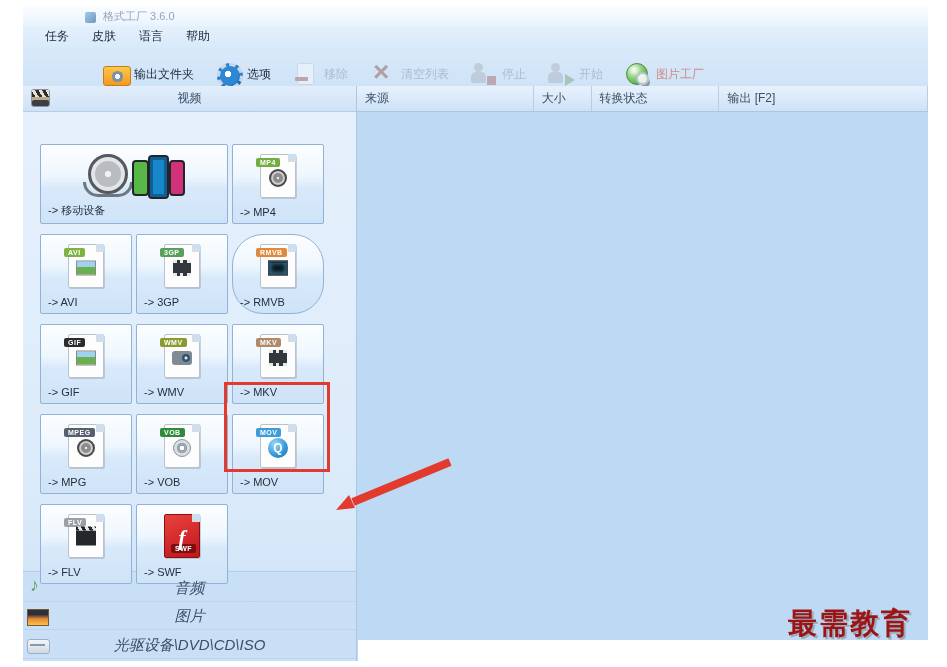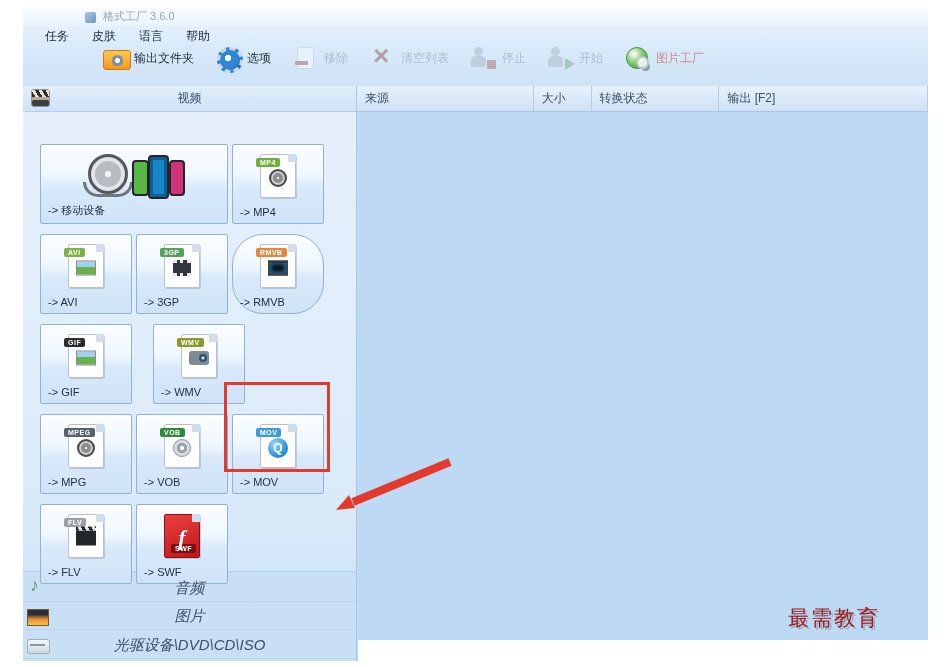--- a/index.html
+++ b/index.html
@@ -18,21 +18,21 @@
     background:linear-gradient(135deg,#7fb3e0,#3a6ea5); border-radius:2px; opacity:.7; }
   .titlebar .title-text { position:absolute; left:80px; top:3px; font-size:11px; color:#93a6bd; }
 
   
   .menubar { position:absolute; left:4px; top:20px; width:100%; height:20px; padding-left:8px;
     display:flex; align-items:center; }
   .menu-item { font-size:12px; color:#1c2a3a; padding:2px 10px; margin-right:3px; cursor:default; }
 
   
   .toolbar { position:absolute; left:0; top:40px; width:100%; height:40px; padding-left:80px;
-    display:flex; align-items:flex-start; }
+    display:flex; align-items:flex-end; }
   .tool { display:flex; align-items:center; margin-right:22px; }
   .tool .tool-label { font-size:12px; color:#1c2a3a; margin-left:5px; }
   .tool.disabled .tool-label { color:#a9bdd2; }
   .tool.disabled .tool-ic { opacity:.45; filter:saturate(.5); }
   .tool.accent .tool-label { color:#cf8d8d; }
   .tool-ic { position:relative; width:26px; height:24px; }
 
   
   .ic-folder { }
   .ic-folder::before { content:""; position:absolute; left:0; top:4px; width:26px; height:18px;
@@ -154,21 +154,21 @@
     border-right:1px solid #b6cde9; font-size:12px; color:#3a4f68; }
   .fl-body { position:absolute; left:0; top:26px; right:0; bottom:0; background:#bdd9f4; }
 
   
   .hl-box { position:absolute; left:201px; top:296px; width:106px; height:90px;
     border:3px solid #e23b2e; z-index:5; pointer-events:none; }
   .hl-arrow { position:absolute; left:305px; top:368px; width:135px; height:66px; z-index:6; pointer-events:none; }
 
   
   .whiteout { position:absolute; left:335px; top:634px; right:0; bottom:0; background:#ffffff; z-index:7; }
-  .watermark { position:absolute; left:788px; top:604px; z-index:8; font-size:21px; font-weight:normal;
+  .watermark { position:absolute; left:788px; top:604px; z-index:8; font-size:29px; font-weight:bold;
     letter-spacing:2px; text-shadow:2px 2px 0 rgba(90,90,90,.35); }
 </style>
 </head>
 <body>
 
 <div class="canvas">
   <div class="app-window">
 
     <div class="titlebar">
       <div class="app-icon"></div>
@@ -274,28 +274,37 @@
             </div>
             <div class="fmt-btn" style="left: 17px; top: 212px;">
               <div class="icon-slot">
                 <div class="file-icon">
                   <div class="tag" style="background: rgb(43, 43, 43);">GIF</div>
                   <div class="glyph g-image"></div>
                 </div>
               </div>
               <div class="fmt-label">-&gt; GIF</div>
             </div>
-            <div class="fmt-btn" style="left: 130px; top: 212px;">
+            <div class="fmt-btn" style="left: 113px; top: 212px;">
               <div class="icon-slot">
                 <div class="file-icon">
                   <div class="tag" style="background: rgb(138, 154, 47);">WMV</div>
                   <div class="glyph g-cam"></div>
                 </div>
               </div>
               <div class="fmt-label">-&gt; WMV</div>
+            </div>
+            <div class="fmt-btn" style="left: 209px; top: 212px;">
+              <div class="icon-slot">
+                <div class="file-icon">
+                  <div class="tag" style="background: rgb(176, 137, 104);">MKV</div>
+                  <div class="glyph g-film"></div>
+                </div>
+              </div>
+              <div class="fmt-label">-&gt; MKV</div>
             </div>
             <div class="fmt-btn" style="left: 17px; top: 302px;">
               <div class="icon-slot">
                 <div class="file-icon">
                   <div class="tag" style="background: rgb(85, 97, 110);">MPEG</div>
                   <div class="glyph g-reel"></div>
                 </div>
               </div>
               <div class="fmt-label">-&gt; MPG</div>
             </div>

